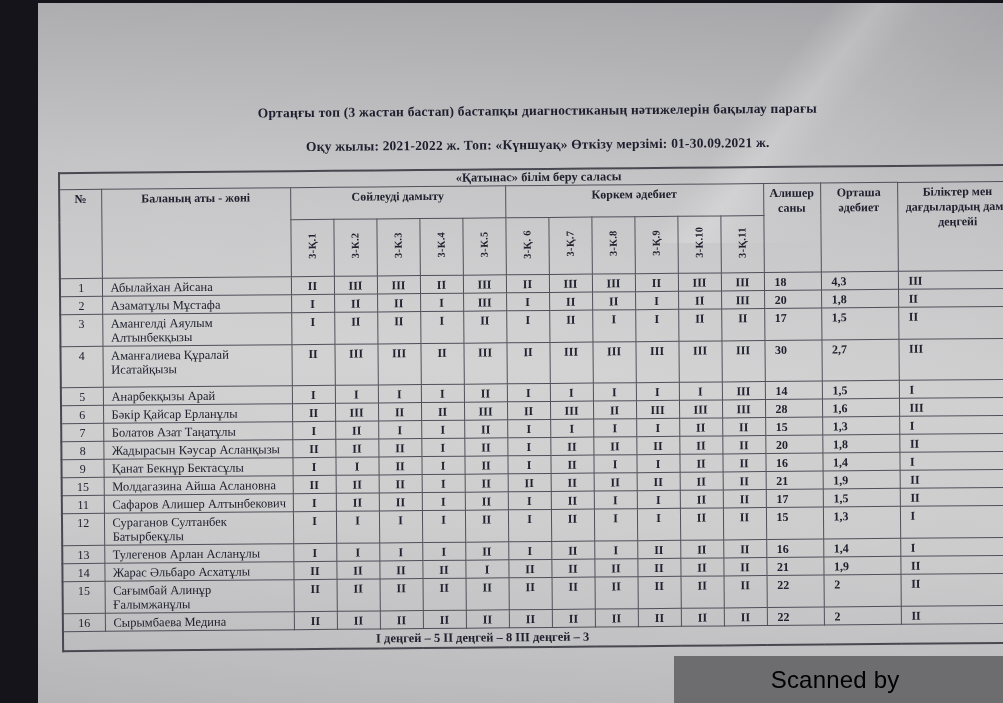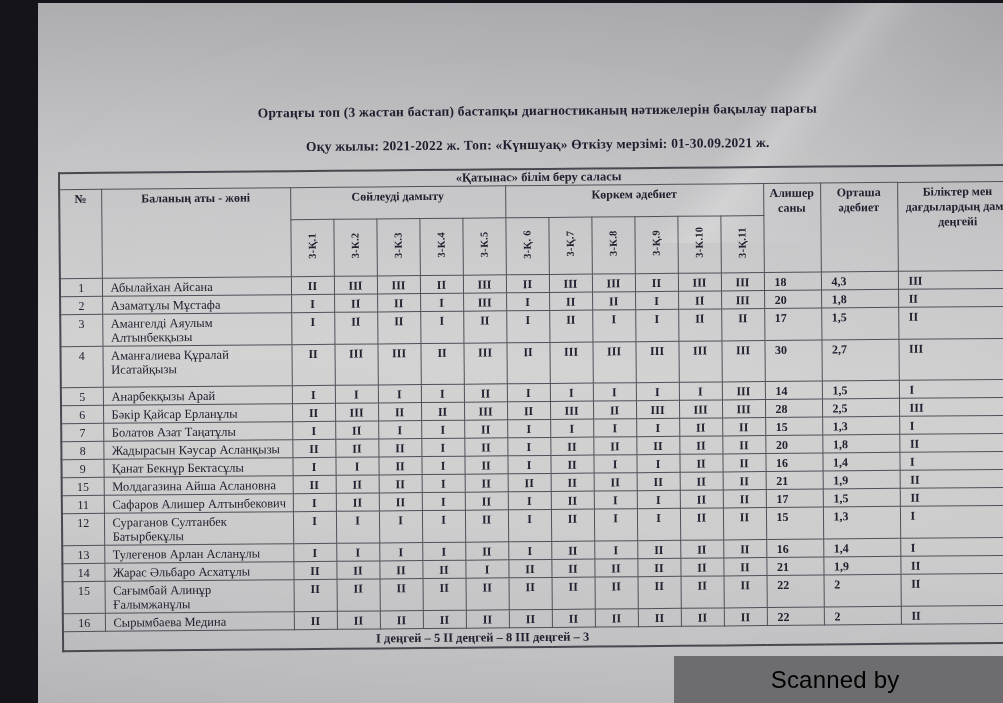--- a/index.html
+++ b/index.html
@@ -244,21 +244,21 @@
             <td class="score">II</td>
             <td class="score">II</td>
             <td class="score">III</td>
             <td class="score">II</td>
             <td class="score">III</td>
             <td class="score">II</td>
             <td class="score">III</td>
             <td class="score">III</td>
             <td class="score">III</td>
             <td class="total">28</td>
-            <td class="avg">2,5</td>
+            <td class="avg">1,6</td>
             <td class="level">III</td>
           </tr>
           <tr>
             <td class="no-cell">7</td>
             <td class="name-cell">Болатов Азат Таңатұлы</td>
             <td class="score">I</td>
             <td class="score">II</td>
             <td class="score">I</td>
             <td class="score">I</td>
             <td class="score">II</td>

